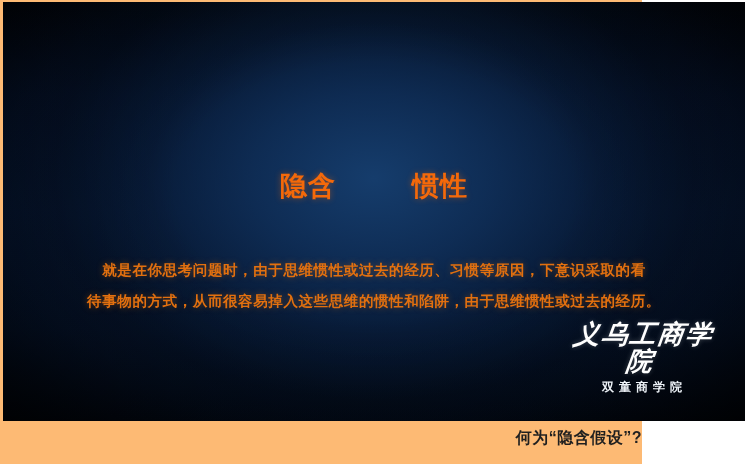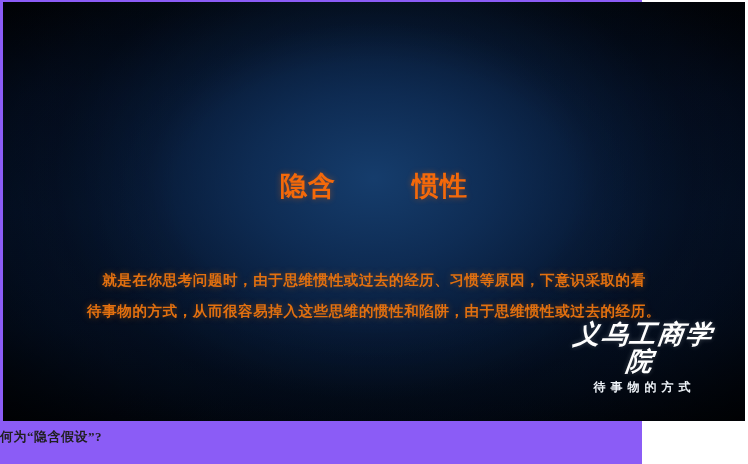--- a/index.html
+++ b/index.html
@@ -11,21 +11,21 @@
     width: 748px;
     height: 464px;
     overflow: hidden;
     font-family: "Liberation Sans", "DejaVu Sans", sans-serif;
   }
 
   #page {
     position: relative;
     width: 642px;
     height: 464px;
-    background: #8b5cf6;
+    background: #fdba74;
   }
 
   
   .slide {
     position: absolute;
     left: 3px;
     top: 2px;
     width: 742px;
     height: 419px;
     overflow: hidden;
@@ -98,21 +98,21 @@
     letter-spacing: 1px;
     white-space: nowrap;
     text-shadow: 0 0 18px rgba(150,190,255,0.22);
   }
 
   
   .body-text {
     position: absolute;
     left: 62px;
     right: 62px;
-    top: 263px;
+    top: 253px;
     text-align: center;
     font-family: "DejaVu Sans", "Liberation Sans", sans-serif;
     font-size: 14.5px;
     font-weight: 700;
     line-height: 31px;
     letter-spacing: 0.6px;
     color: #e2700f;
     text-shadow: 0 0 7px rgba(226,112,15,0.40);
   }
   .body-line { display: block; white-space: nowrap; }
@@ -146,23 +146,23 @@
     line-height: 1;
     padding-left: 5px;
   }
 
   
   .caption {
     position: absolute;
     left: 0;
     right: 0;
     top: 428px;
-    text-align: left;
-    font-family: Liberation Serif, serif;
-    font-size: 13px;
+    text-align: right;
+    font-family: Liberation Sans, sans-serif;
+    font-size: 16px;
     font-weight: 700;
     color: #1f1f1f;
     letter-spacing: 0.5px;
   }
 </style>
 </head>
 <body>
 
 <div id="page">
 
@@ -174,21 +174,21 @@
         <span class="side-word right">惯性</span>
       </div>
 
       <div class="body-text">
         <span class="body-line">就是在你思考问题时，由于思维惯性或过去的经历、习惯等原因，下意识采取的看</span>
         <span class="body-line">待事物的方式，从而很容易掉入这些思维的惯性和陷阱，由于思维惯性或过去的经历。</span>
       </div>
 
       <div class="logo">
         <div class="logo-main">义乌工商学院</div>
-        <div class="logo-sub">待事物的方式</div>
+        <div class="logo-sub">双童商学院</div>
       </div>
 
     </div>
   </div>
 
   <div class="caption">何为“隐含假设”?</div>
 
 </div>
 
 </body></html>

